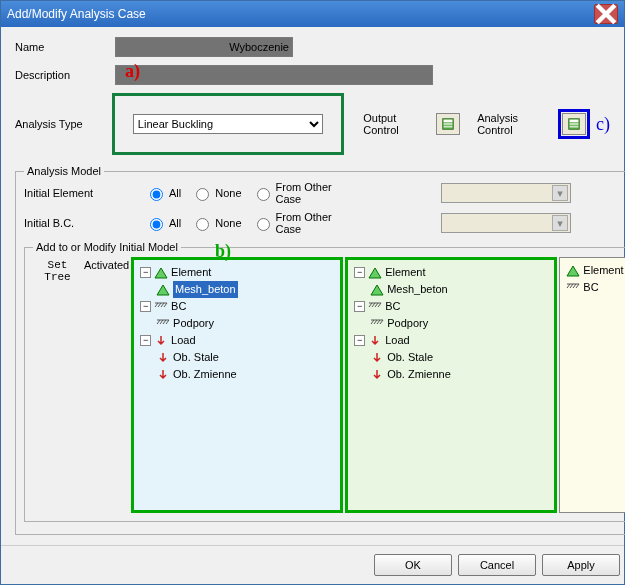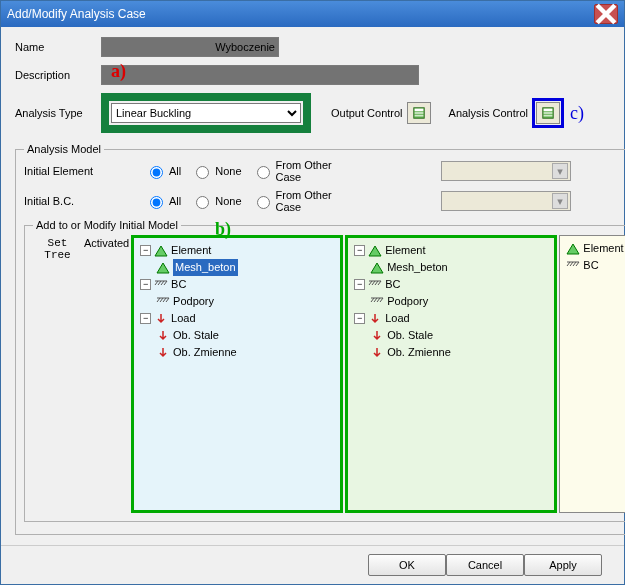--- a/index.html
+++ b/index.html
@@ -2,21 +2,21 @@
 <html><head>
 <meta charset="utf-8">
 <style>
   html, body { margin:0; padding:0; font-family: Tahoma, Arial, sans-serif; font-size:11px; background:#e8e8e8; }
   .window { width:625px; height:585px; border:1px solid #3a6ea5; background:#f0f0f0; box-sizing:border-box; display:flex; flex-direction:column; }
   .titlebar { height:26px; background:linear-gradient(#4a8cdb,#2a6ac0); color:#fff; display:flex; align-items:center; padding:0 6px; justify-content:space-between; }
   .titlebar .title { font-size:12px; }
   .closebtn { width:22px; height:18px; background:#c75050; border:1px solid #a03030; color:#fff; display:flex; align-items:center; justify-content:center; font-weight:bold; border-radius:2px; }
   .body { flex:1; padding:10px 14px 6px 14px; display:flex; flex-direction:column; box-sizing:border-box; }
   .row { display:flex; align-items:center; margin-bottom:8px; }
-  .label { width:86px; }
+  .label { width:100px; }
   input[type=text] { height:18px; border:1px solid #7a7a7a; background:#737373; padding:0 3px; font-family:inherit; font-size:11px; }
   select { height:20px; border:1px solid #7a7a7a; background:#fff; font-family:inherit; font-size:11px; box-sizing:border-box; }
   .annotation { color:#d00; font-size:18px; font-weight:bold; font-family: Georgia, serif; }
   .icon-btn { width:22px; height:20px; border:1px solid #888; background:#ece9d8; display:inline-flex; align-items:center; justify-content:center; }
   .icon-btn svg { width:14px; height:14px; }
   fieldset { border:1px solid #b0b0b0; margin:0 0 4px 0; padding:4px 8px 8px 8px; }
   legend { font-size:11px; padding:0 3px; }
   .radio-row { display:flex; align-items:center; gap:10px; }
   .radio-item { display:inline-flex; align-items:center; gap:3px; }
   .dis-select { border:1px solid #999; background:#ece9d8; height:20px; box-sizing:border-box; color:#888; display:flex; align-items:center; justify-content:flex-end; padding-right:2px; }
@@ -28,21 +28,21 @@
   .tree-col.third { flex:1.0; background:#fdfceb; }
   .headers3 { display:flex; margin:0 0 2px 0; }
   .hdr { text-align:center; padding:2px 0; }
   .tree { font-size:11px; line-height:17px; }
   .tree ul { list-style:none; margin:0; padding-left:16px; }
   .tree > ul { padding-left:2px; }
   .node { display:flex; align-items:center; gap:3px; white-space:nowrap; }
   .exp { width:9px; height:9px; border:1px solid #888; display:inline-flex; align-items:center; justify-content:center; font-size:9px; line-height:9px; background:#fff; color:#000; }
   .selected { background:#2a6ac0; color:#fff; padding:0 2px; }
   .green-box { border:3px solid #0a0; }
-  .footer { display:flex; justify-content:flex-end; padding:8px 22px; border-top:1px solid #ccc; }
+  .footer { display:flex; justify-content:flex-end; gap:6px; padding:8px 4px; border-top:1px solid #ccc; }
   button.std { width:78px; height:22px; border:1px solid #777; background:linear-gradient(#fdfdfd,#e4e4e4); border-radius:2px; font-family:inherit; font-size:11px; }
 </style>
 </head>
 <body>
 
 <div class="window">
   <div class="titlebar">
     <span class="title">Add/Modify Analysis Case</span>
     <div class="closebtn">
       <svg viewBox="0 0 10 10">
@@ -61,21 +61,21 @@
     <div class="row">
       <span class="label">Description</span>
       <span style="position:relative; display:flex; align-items:center;">
         <span style="position:absolute; left:10px; top:-4px;" class="annotation">a)</span>
         <input type="text" style="width: 310px;" value="">
       </span>
     </div>
 
     <div class="row" style="margin-bottom:10px;">
       <span class="label">Analysis Type</span>
-      <span style="border:8px solid #15803d; padding:2px; display:inline-flex;">
+      <span style="border:3px solid #15803d; padding:18px; display:inline-flex;">
         <select style="width:190px;">
           <option>Linear Buckling</option>
         </select>
       </span>
       <span style="width:20px;"></span>
       <span>Output Control</span>
       <span style="width:4px;"></span>
       <span class="icon-btn">
         <svg viewBox="0 0 16 16">
             <rect x="2" y="2" width="12" height="12" fill="#5fae4c" stroke="#2a6a1e"></rect>

